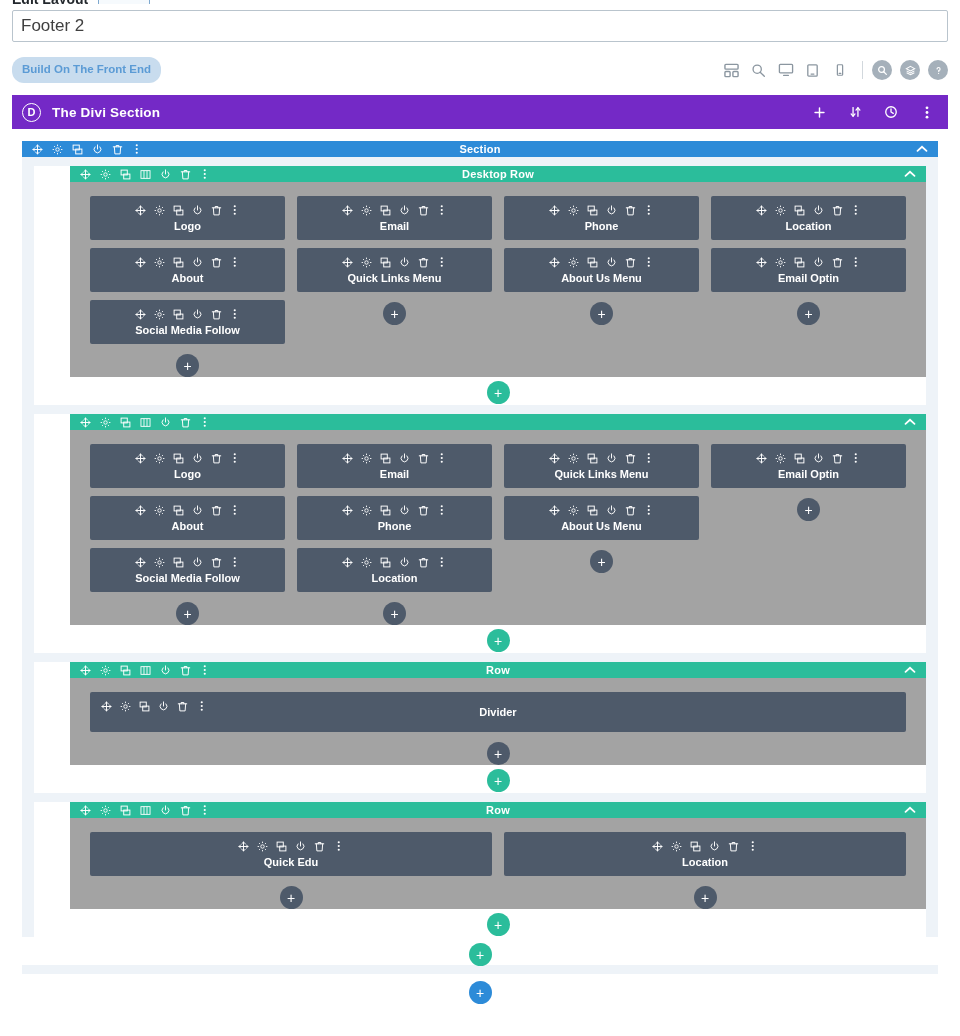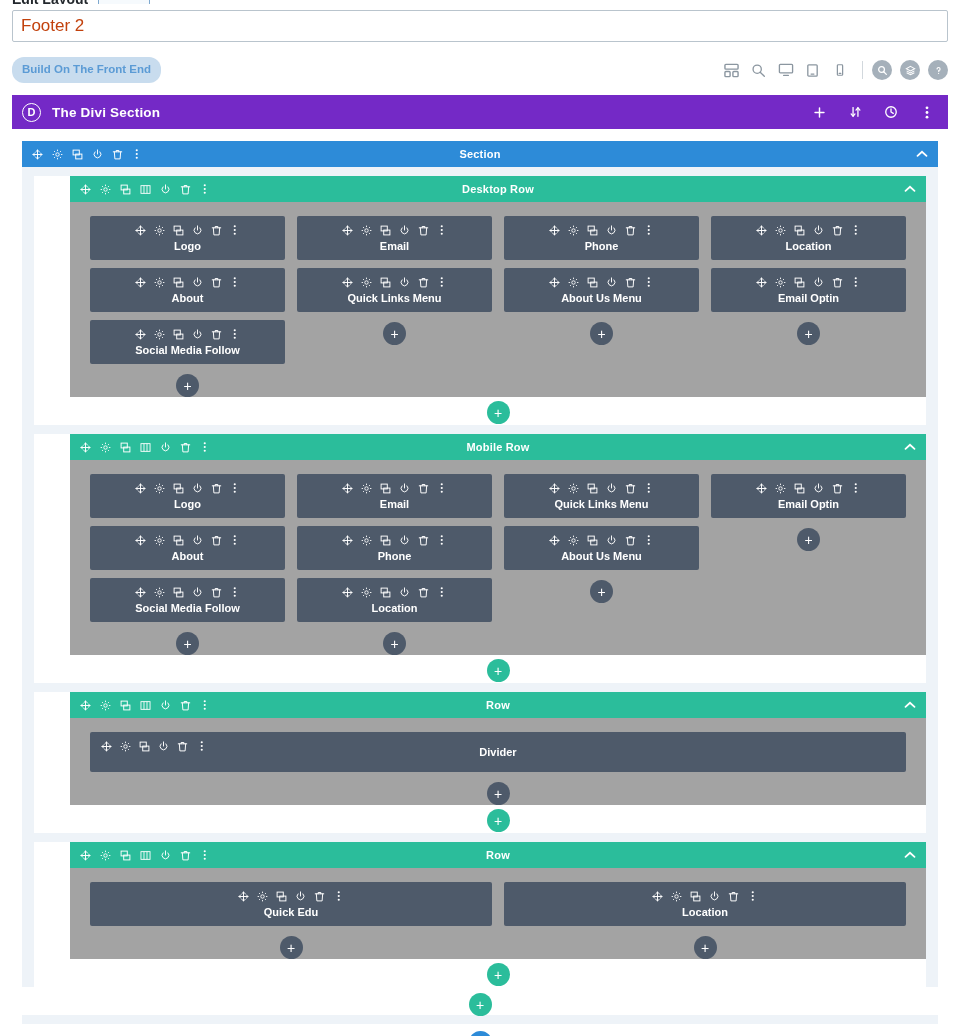--- a/index.html
+++ b/index.html
@@ -42,21 +42,21 @@
   .title-input {
     display: block;
     width: 936px;
     height: 32px;
     margin: 6px 0 0 0;
     border: 1px solid #b9c4cd;
     border-radius: 2px;
     background: #ffffff;
     font-family: "Liberation Sans", sans-serif;
     font-size: 17px;
-    color: #c2410c;
+    color: #404040;
     padding: 0 8px;
     outline: none;
   }
 
   .builder-bar {
     width: 936px;
     margin: 11px 0 0 0;
     height: 34px;
     display: flex;
     align-items: center;
@@ -126,21 +126,21 @@
     padding-top: 12px;
   }
 
   
   .section {
     margin: 0 10px;
     background: #eef3f8;
     padding-bottom: 9px;
   }
   .bar {
-    height: 26px;
+    height: 16px;
     display: flex;
     align-items: center;
     position: relative;
     padding: 0 10px 0 9px;
   }
   .bar.section-bar { background: #2d8bd8; }
   .bar.row-bar { background: #2bbd9b; }
   .bar-icons { display: flex; align-items: center; gap: 8px; }
   .bar-icons .bi {
     color: #ffffff; display: flex; align-items: center; justify-content: center;
@@ -1017,21 +1017,20 @@
                 </svg>
               </span>
               <span class="bi">
                 <svg width="3.5" height="12" viewBox="0 0 4 16" fill="currentColor">
                   <circle cx="2" cy="3" r="1.4"></circle>
                   <circle cx="2" cy="8" r="1.4"></circle>
                   <circle cx="2" cy="13" r="1.4"></circle>
                 </svg>
               </span>
             </span>
-            <span class="bar-label">Mobile Row</span>
             <span class="bar-chevron">
               <svg width="12" height="8" viewBox="0 0 12 8" fill="none" stroke="currentColor" stroke-width="1.8" stroke-linecap="round">
                 <polyline points="1.5,5.8 6,1.8 10.5,5.8"></polyline>
               </svg>
             </span>
           </div>
           <div class="row-body">
             <div class="col">
               <div class="module">
                 <span class="mod-icons">

